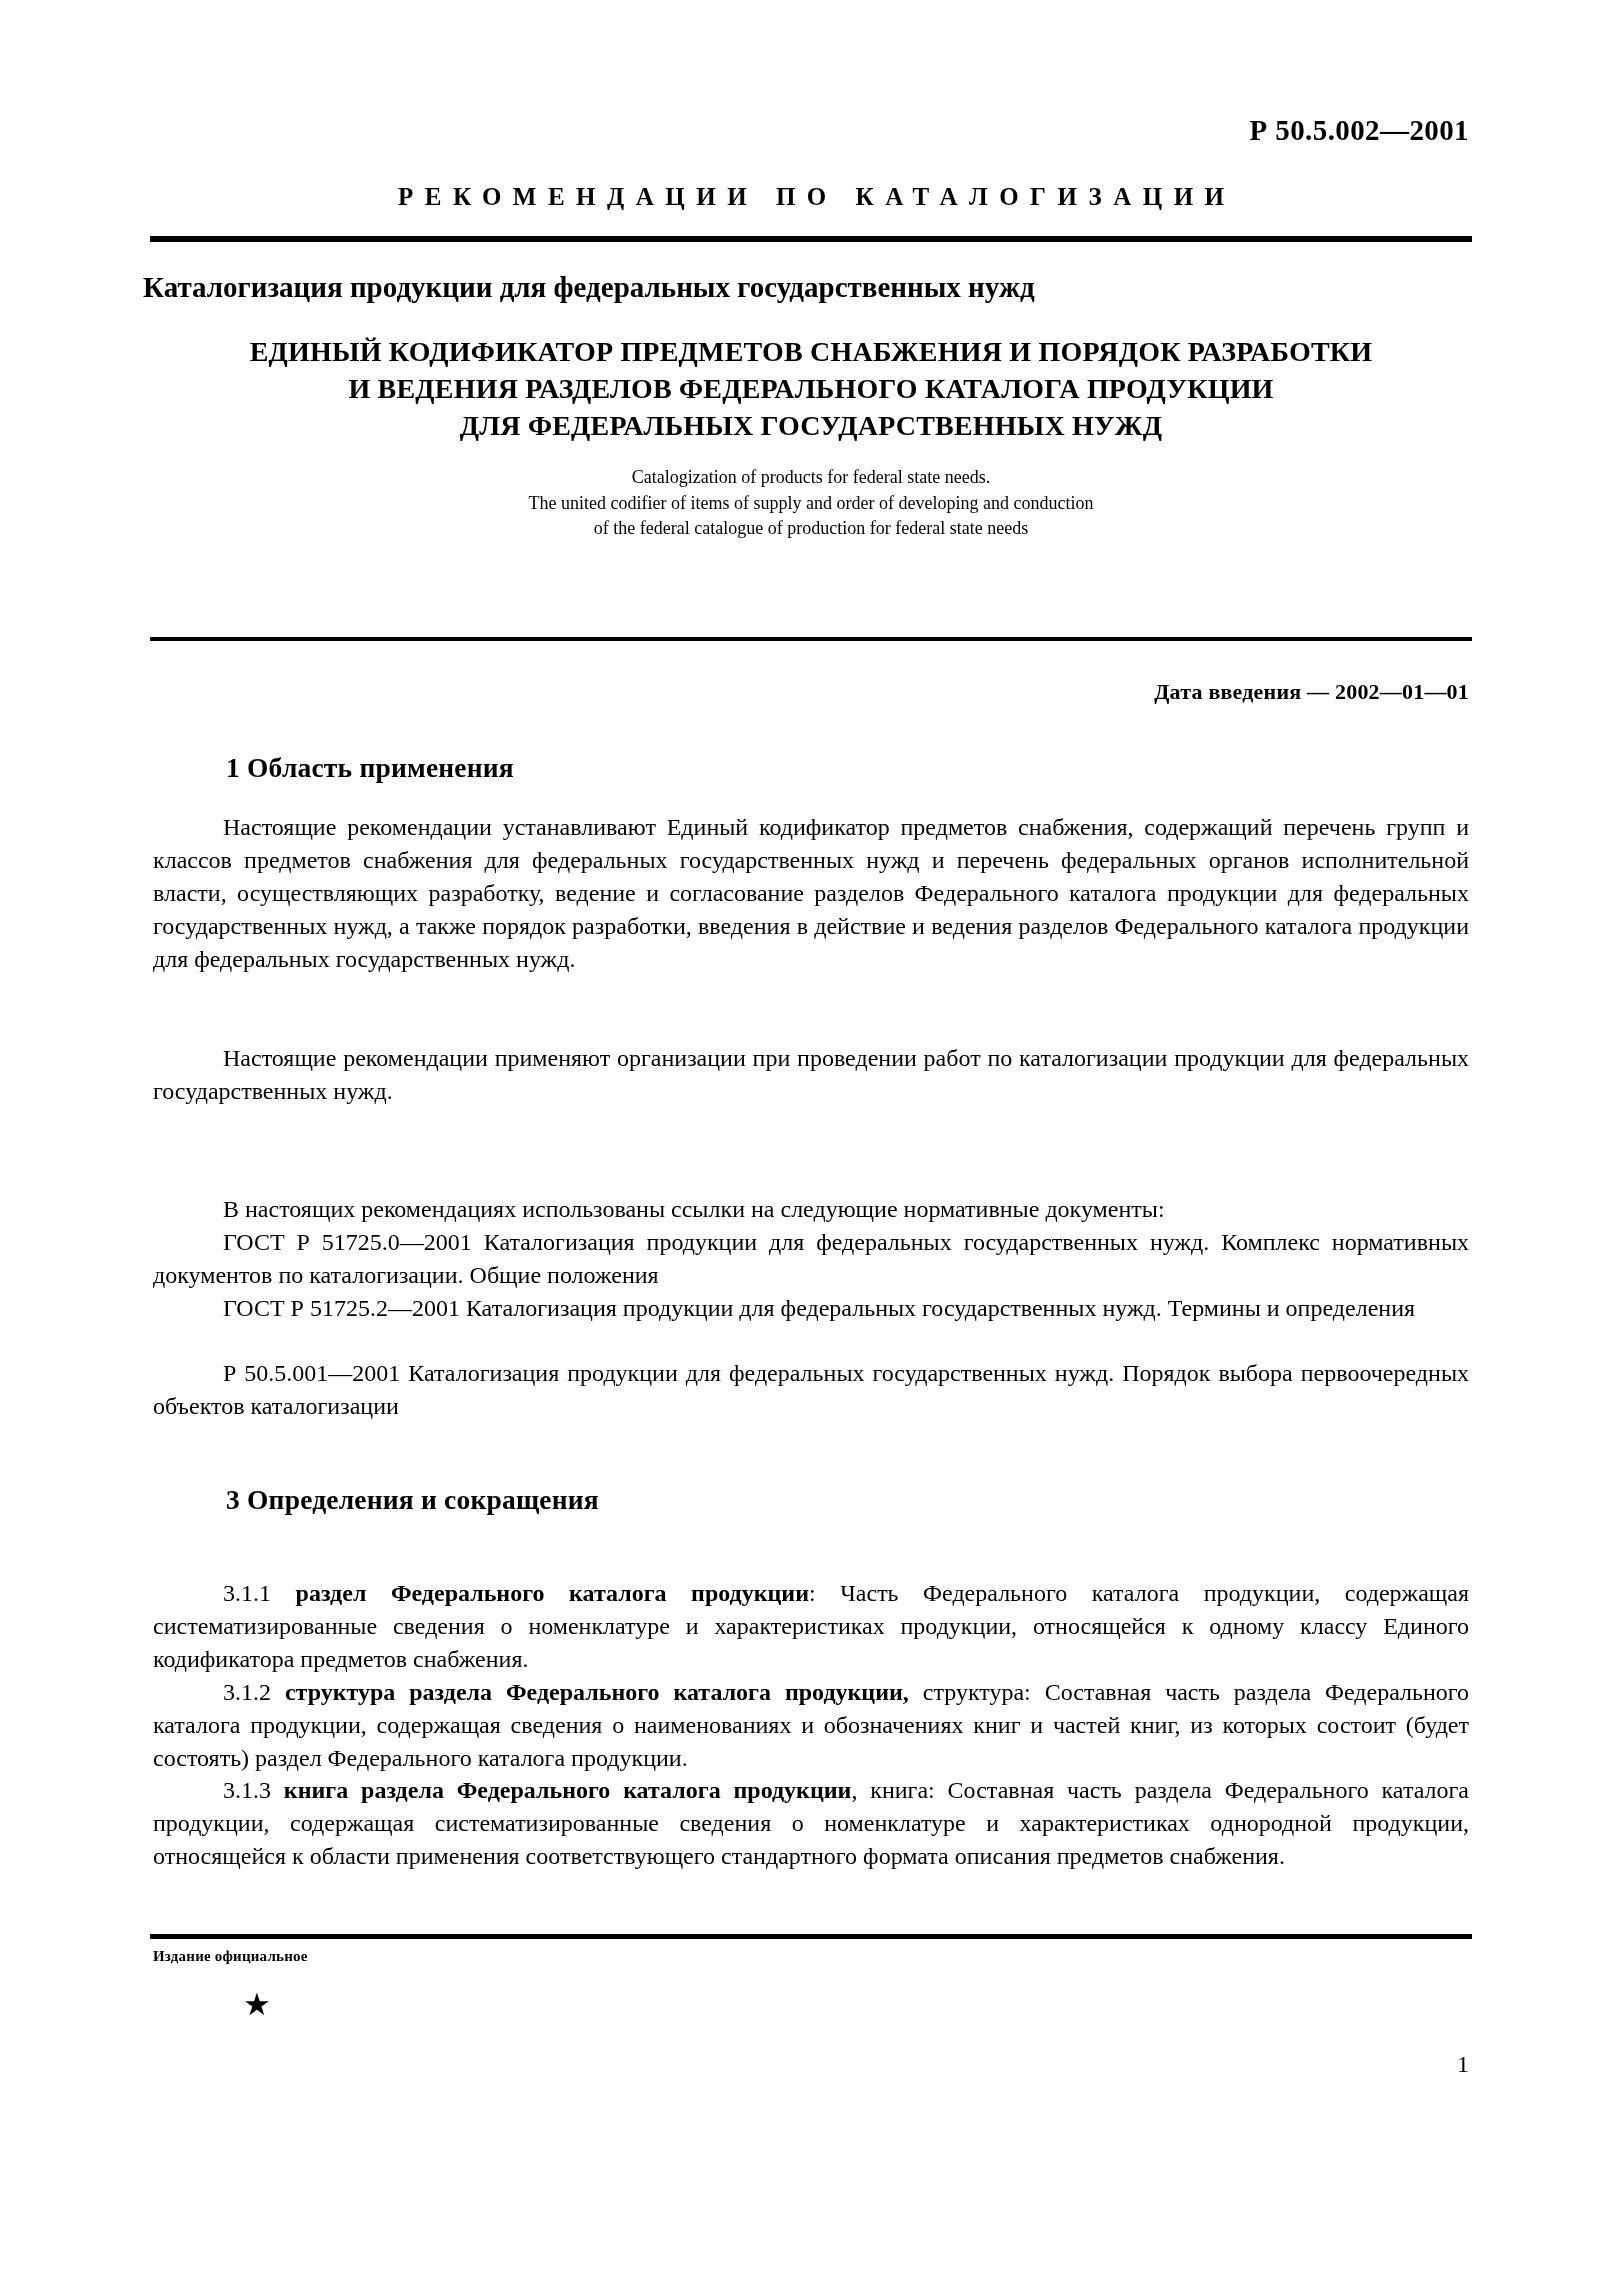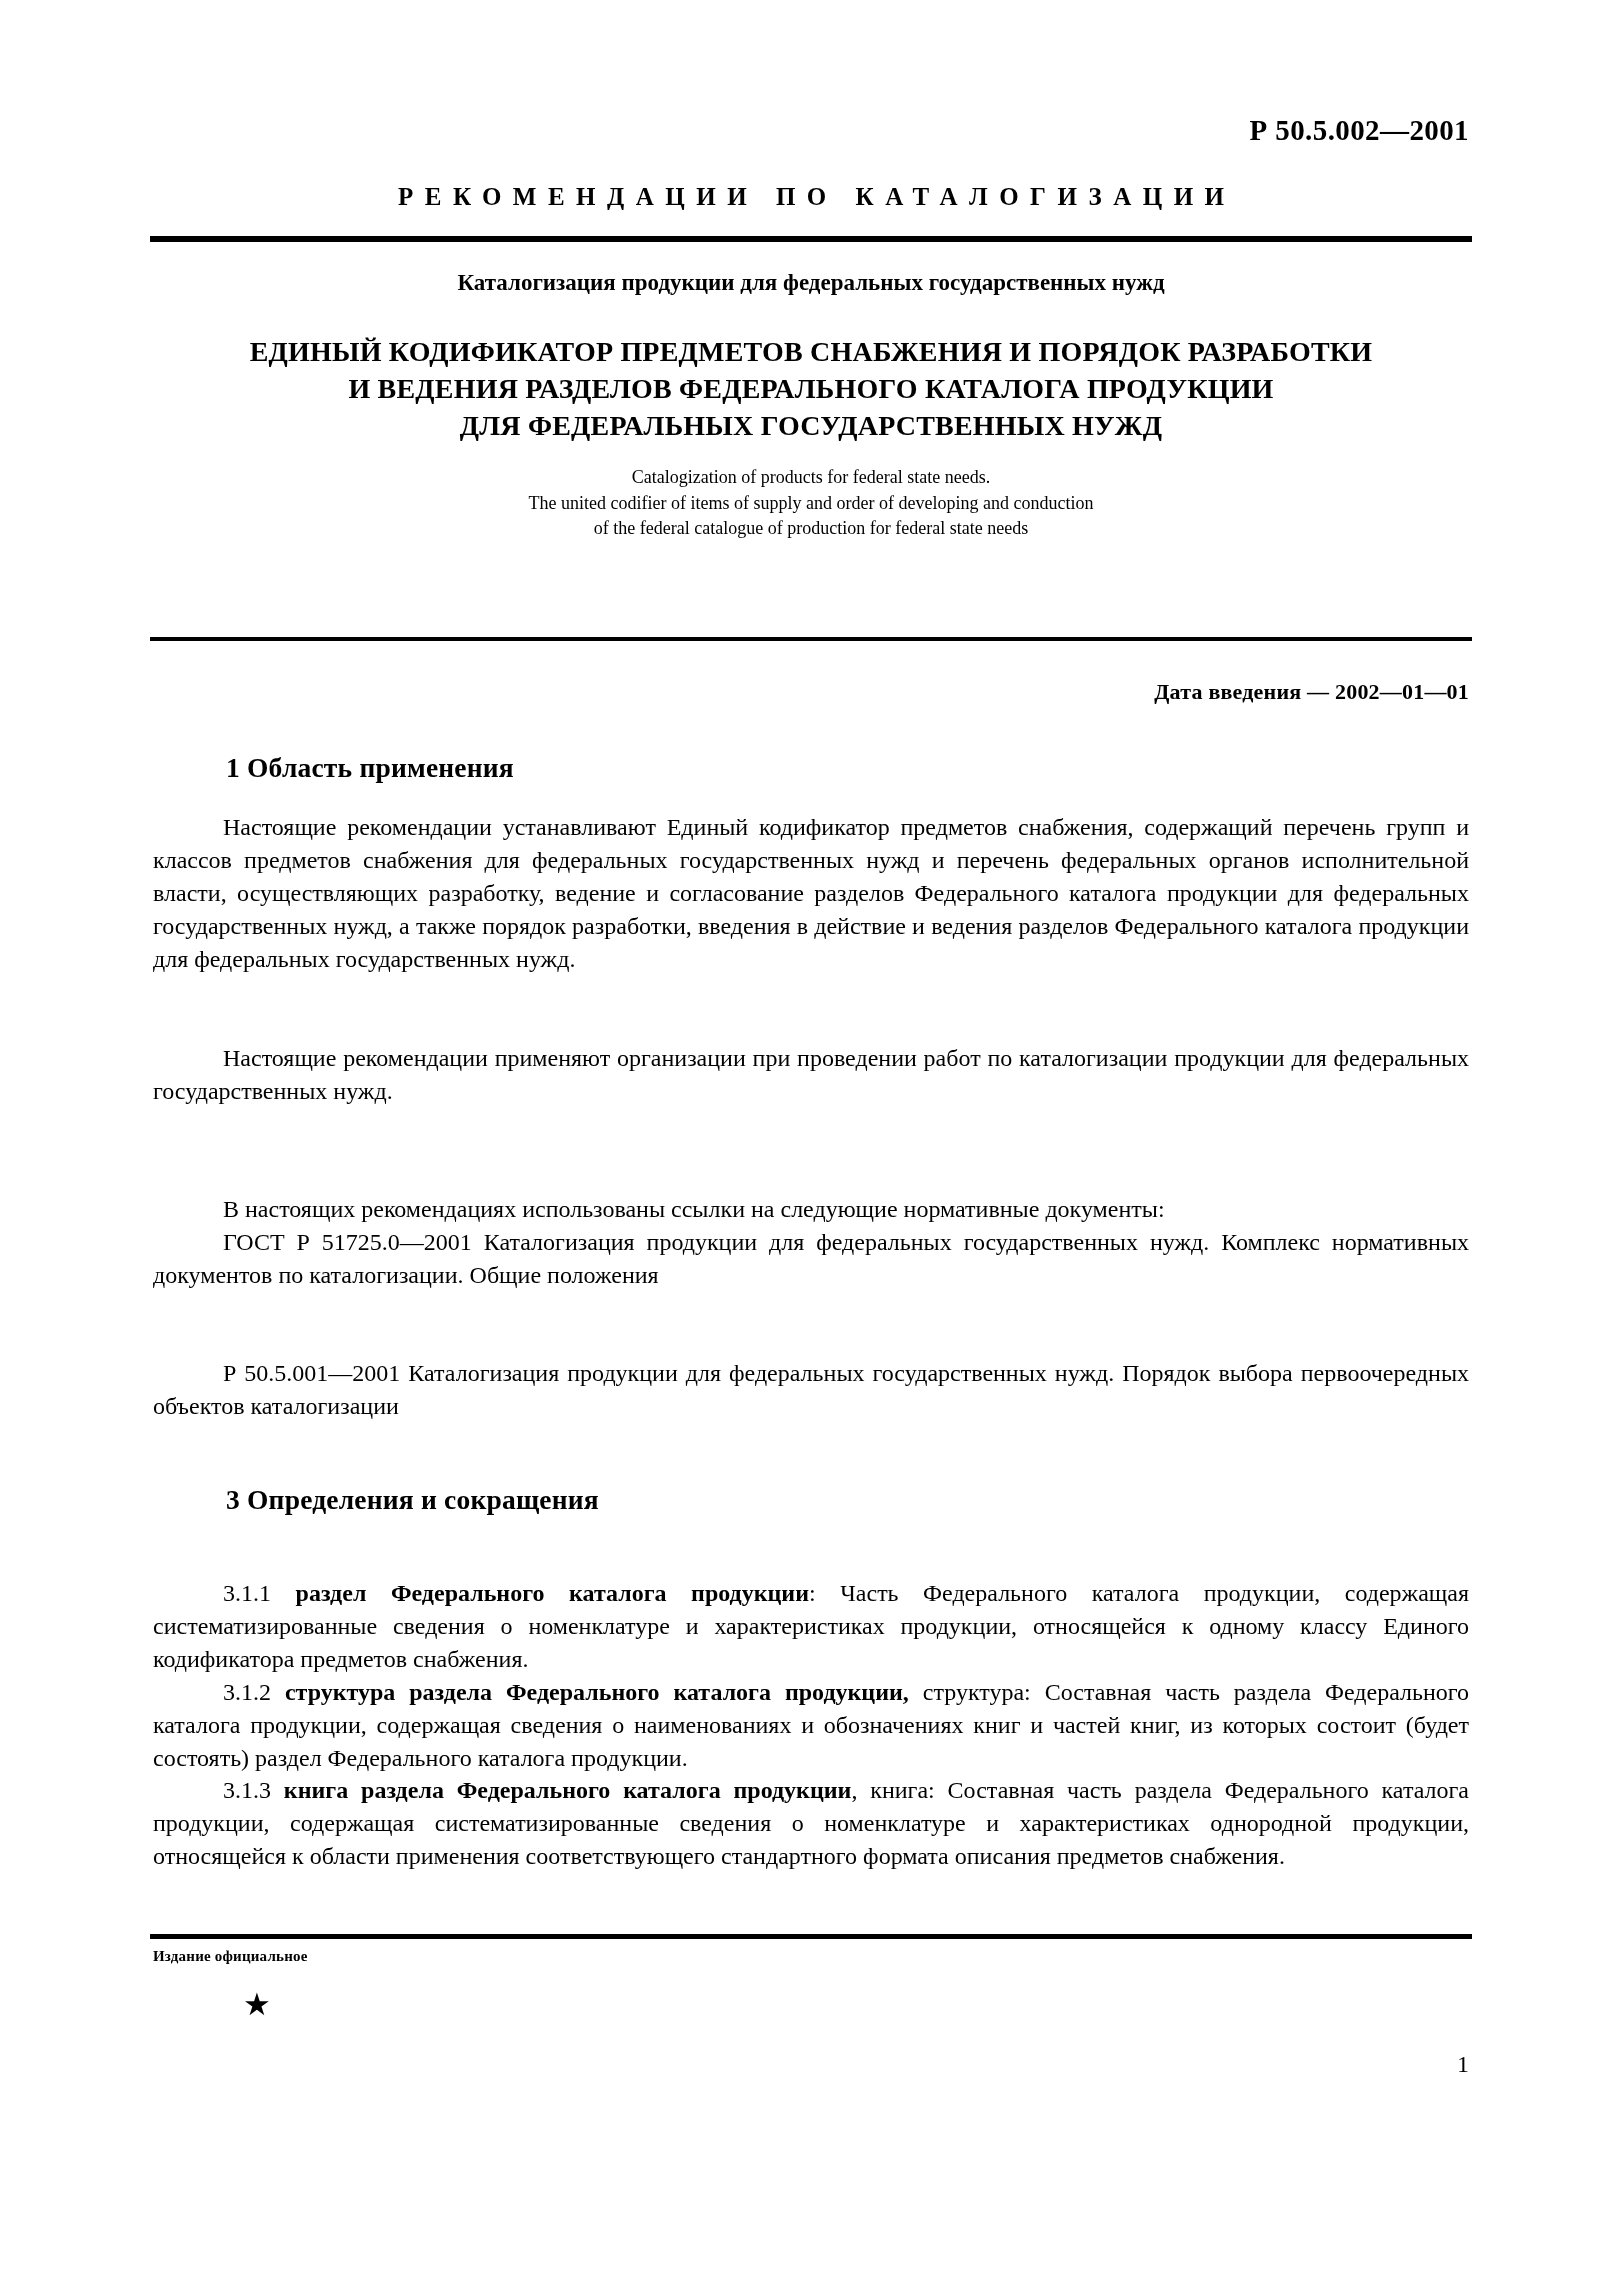--- a/index.html
+++ b/index.html
@@ -68,24 +68,23 @@
     background: #000;
   }
   #rule-top    { top: 236px; }
   #rule-mid    { top: 637px; height: 3.8px; }
   #rule-footer { top: 1934px; height: 4.6px; }
 
   
   .subject {
     position: absolute;
     top: 269px;
-    left: 153px;
-    width: 1316px;
-    text-align: center;
-    font-size: 23px;
+    left: 143px;
+    width: 1316px;
+    font-size: 29px;
     font-weight: bold;
     line-height: 1.25;
   }
 
   .maintitle {
     position: absolute;
     top: 334px;
     left: 153px;
     width: 1316px;
     text-align: center;
@@ -213,20 +212,21 @@
   <div class="rule-thin" id="rule-mid"></div>
 
   <div class="introdate">Дата введения — 2002—01—01</div>
 
   <h2 class="section" id="sec-1">1 Область применения</h2>
   <p class="body" id="p1a">Настоящие рекомендации устанавливают Единый кодификатор предметов снабжения, содержащий перечень групп и классов предметов снабжения для федеральных государственных нужд и перечень федеральных органов исполнительной власти, осуществляющих разработку, ведение и согласование разделов Федерального каталога продукции для федеральных государственных нужд, а также порядок разработки, введения в действие и ведения разделов Федерального каталога продукции для федеральных государственных нужд.</p>
   <p class="body" id="p1b">Настоящие рекомендации применяют организации при проведении работ по каталогизации продукции для федеральных государственных нужд.</p>
 
   <p class="body" id="p2a">В настоящих рекомендациях использованы ссылки на следующие нормативные документы:</p>
   <p class="body" id="p2b">ГОСТ Р 51725.0—2001 Каталогизация продукции для федеральных государственных нужд. Комплекс нормативных документов по каталогизации. Общие положения</p>
+  <p class="body" id="p2c">ГОСТ Р 51725.2—2001 Каталогизация продукции для федеральных государственных нужд. Термины и определения</p>
   <p class="body" id="p2d">Р 50.5.001—2001 Каталогизация продукции для федеральных государственных нужд. Порядок выбора первоочередных объектов каталогизации</p>
 
   <h2 class="section" id="sec-3">3 Определения и сокращения</h2>
 
   <p class="body" id="p3b"><span>3.1.1 </span><b>раздел Федерального каталога продукции</b><span>: Часть Федерального каталога продукции, содержащая систематизированные сведения о номенклатуре и характеристиках продукции, относящейся к одному классу Единого кодификатора предметов снабжения.</span></p>
 
   <p class="body" id="p3c"><span>3.1.2 </span><b>структура раздела Федерального каталога продукции,</b><span> структура: Составная часть раздела Федерального каталога продукции, содержащая сведения о наименованиях и обозначениях книг и частей книг, из которых состоит (будет состоять) раздел Федерального каталога продукции.</span></p>
 
   <p class="body" id="p3d"><span>3.1.3 </span><b>книга раздела Федерального каталога продукции</b><span>, книга: Составная часть раздела Федерального каталога продукции, содержащая систематизированные сведения о номенклатуре и характеристиках однородной продукции, относящейся к области применения соответствующего стандартного формата описания предметов снабжения.</span></p>
 

